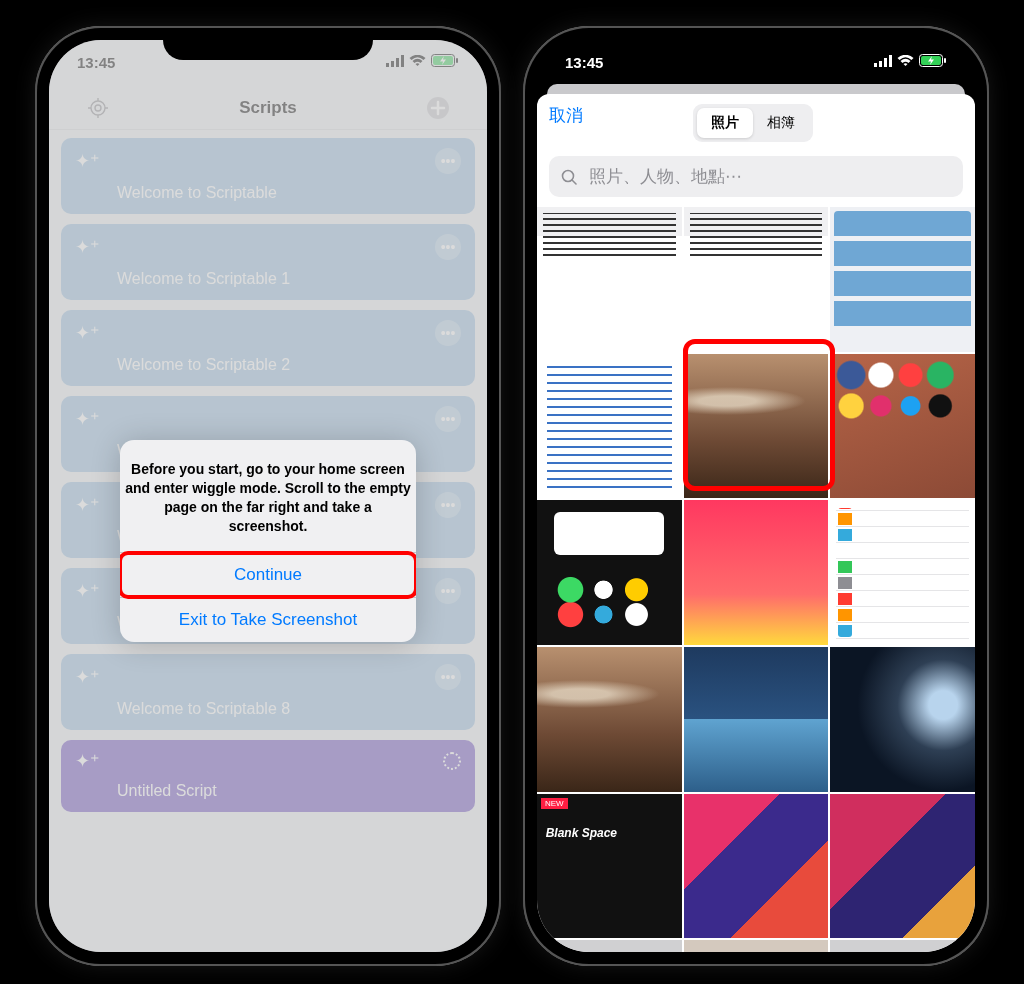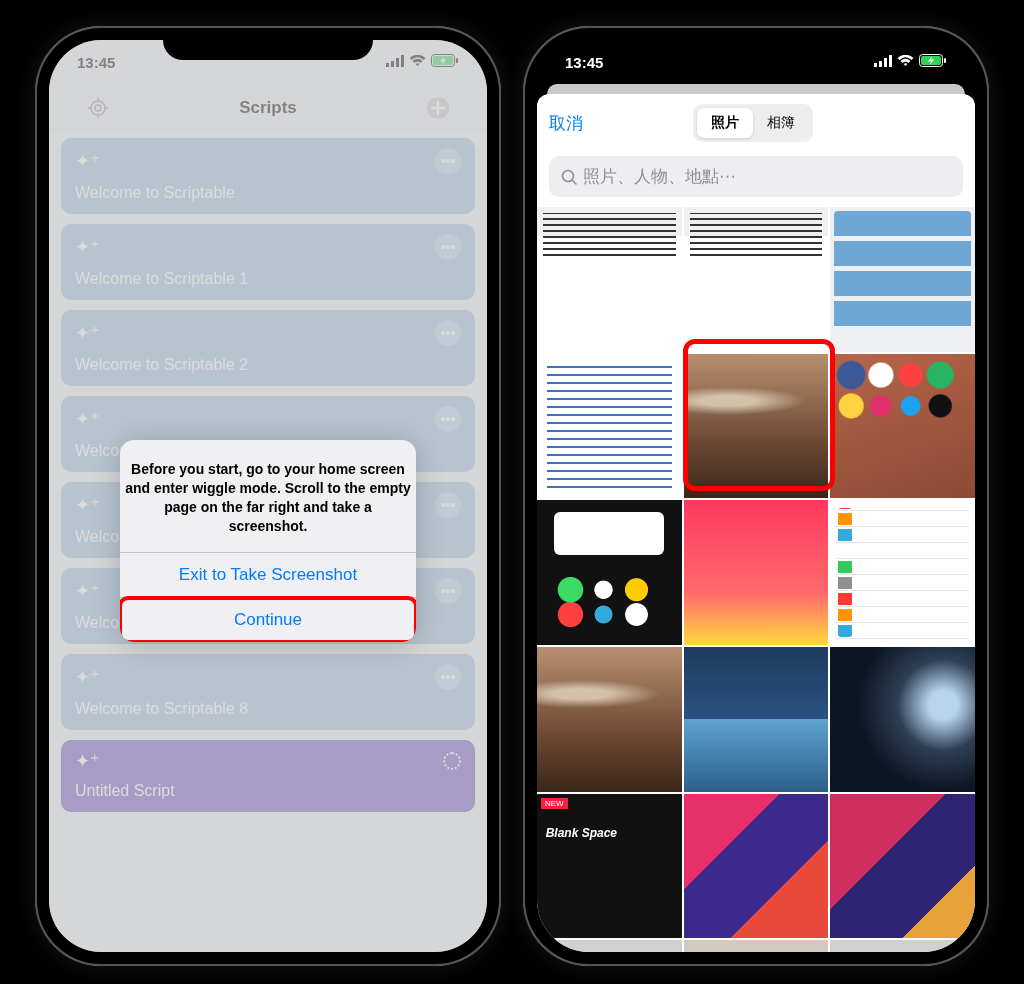--- a/index.html
+++ b/index.html
@@ -96,21 +96,21 @@
 .script-item.running { background: #6a4bc0; }
 .script-top { display: flex; justify-content: space-between; align-items: center; margin-bottom: 10px; }
 .script-icon { font-size: 18px; color: #fff; }
 .script-more {
   width: 26px; height: 26px;
   border-radius: 13px;
   background: rgba(255,255,255,0.3);
   display: flex; align-items: center; justify-content: center;
   font-size: 14px; color: #fff;
 }
-.script-name { font-size: 16px; font-weight: 500; }
+.script-name { font-size: 16px; font-weight: 500; margin-left: 42px; }
 
 
 .dim {
   position: absolute;
   inset: 0;
   background: rgba(200,200,200,0.65);
   pointer-events: none;
 }
 
 .alert {
@@ -165,21 +165,21 @@
   position: absolute;
   top: 44px;
   left: 10px; right: 10px;
   height: 12px;
   background: #c9c9cc;
   border-radius: 10px 10px 0 0;
 }
 
 .picker-nav {
   display: flex;
-  align-items: center;
+  align-items: flex-start;
   padding: 10px 12px 6px;
   gap: 20px;
 }
 .cancel-btn { color: #007aff; font-size: 17px; flex: 0 0 auto; }
 .picker-tabs {
   display: flex;
   margin: 0 auto;
   background: #eeeef0;
   border-radius: 9px;
   padding: 4px;
@@ -192,21 +192,21 @@
 }
 .picker-tab.active { background: #fff; font-weight: 600; box-shadow: 0 1px 3px rgba(0,0,0,0.15); }
 
 .search-bar {
   margin: 8px 12px 10px;
   background: #eeeef0;
   border-radius: 10px;
   padding: 9px 12px;
   display: flex;
   align-items: center;
-  gap: 6px;
+  gap: 12px;
   color: #8e8e93;
   font-size: 17px;
 }
 
 .photo-grid {
   display: grid;
   grid-template-columns: repeat(3, 1fr);
   gap: 2px;
   padding: 0 0 0 0;
 }
@@ -395,26 +395,26 @@
             <span class="spinner"></span>
           </div>
         <div class="script-name">Untitled Script</div>
       </div>
     </div>
 
     <div class="dim"></div>
 
     <div class="alert">
       <div class="alert-body">Before you start, go to your home screen and enter wiggle mode. Scroll to the empty page on the far right and take a screenshot.</div>
-      <div class="alert-btn">
-        <span>Exit to Take Screenshot</span>
-      </div>
       <div class="alert-btn primary">
         <span>Continue</span>
         <div class="highlight-ring" style="inset:-2px -2px -2px -2px"></div>
+      </div>
+      <div class="alert-btn">
+        <span>Exit to Take Screenshot</span>
       </div>
     </div>
 
   </div>
 </div>
 
 <div class="phone">
   <div class="notch"></div>
   <div class="screen" style="background:#000">
 

